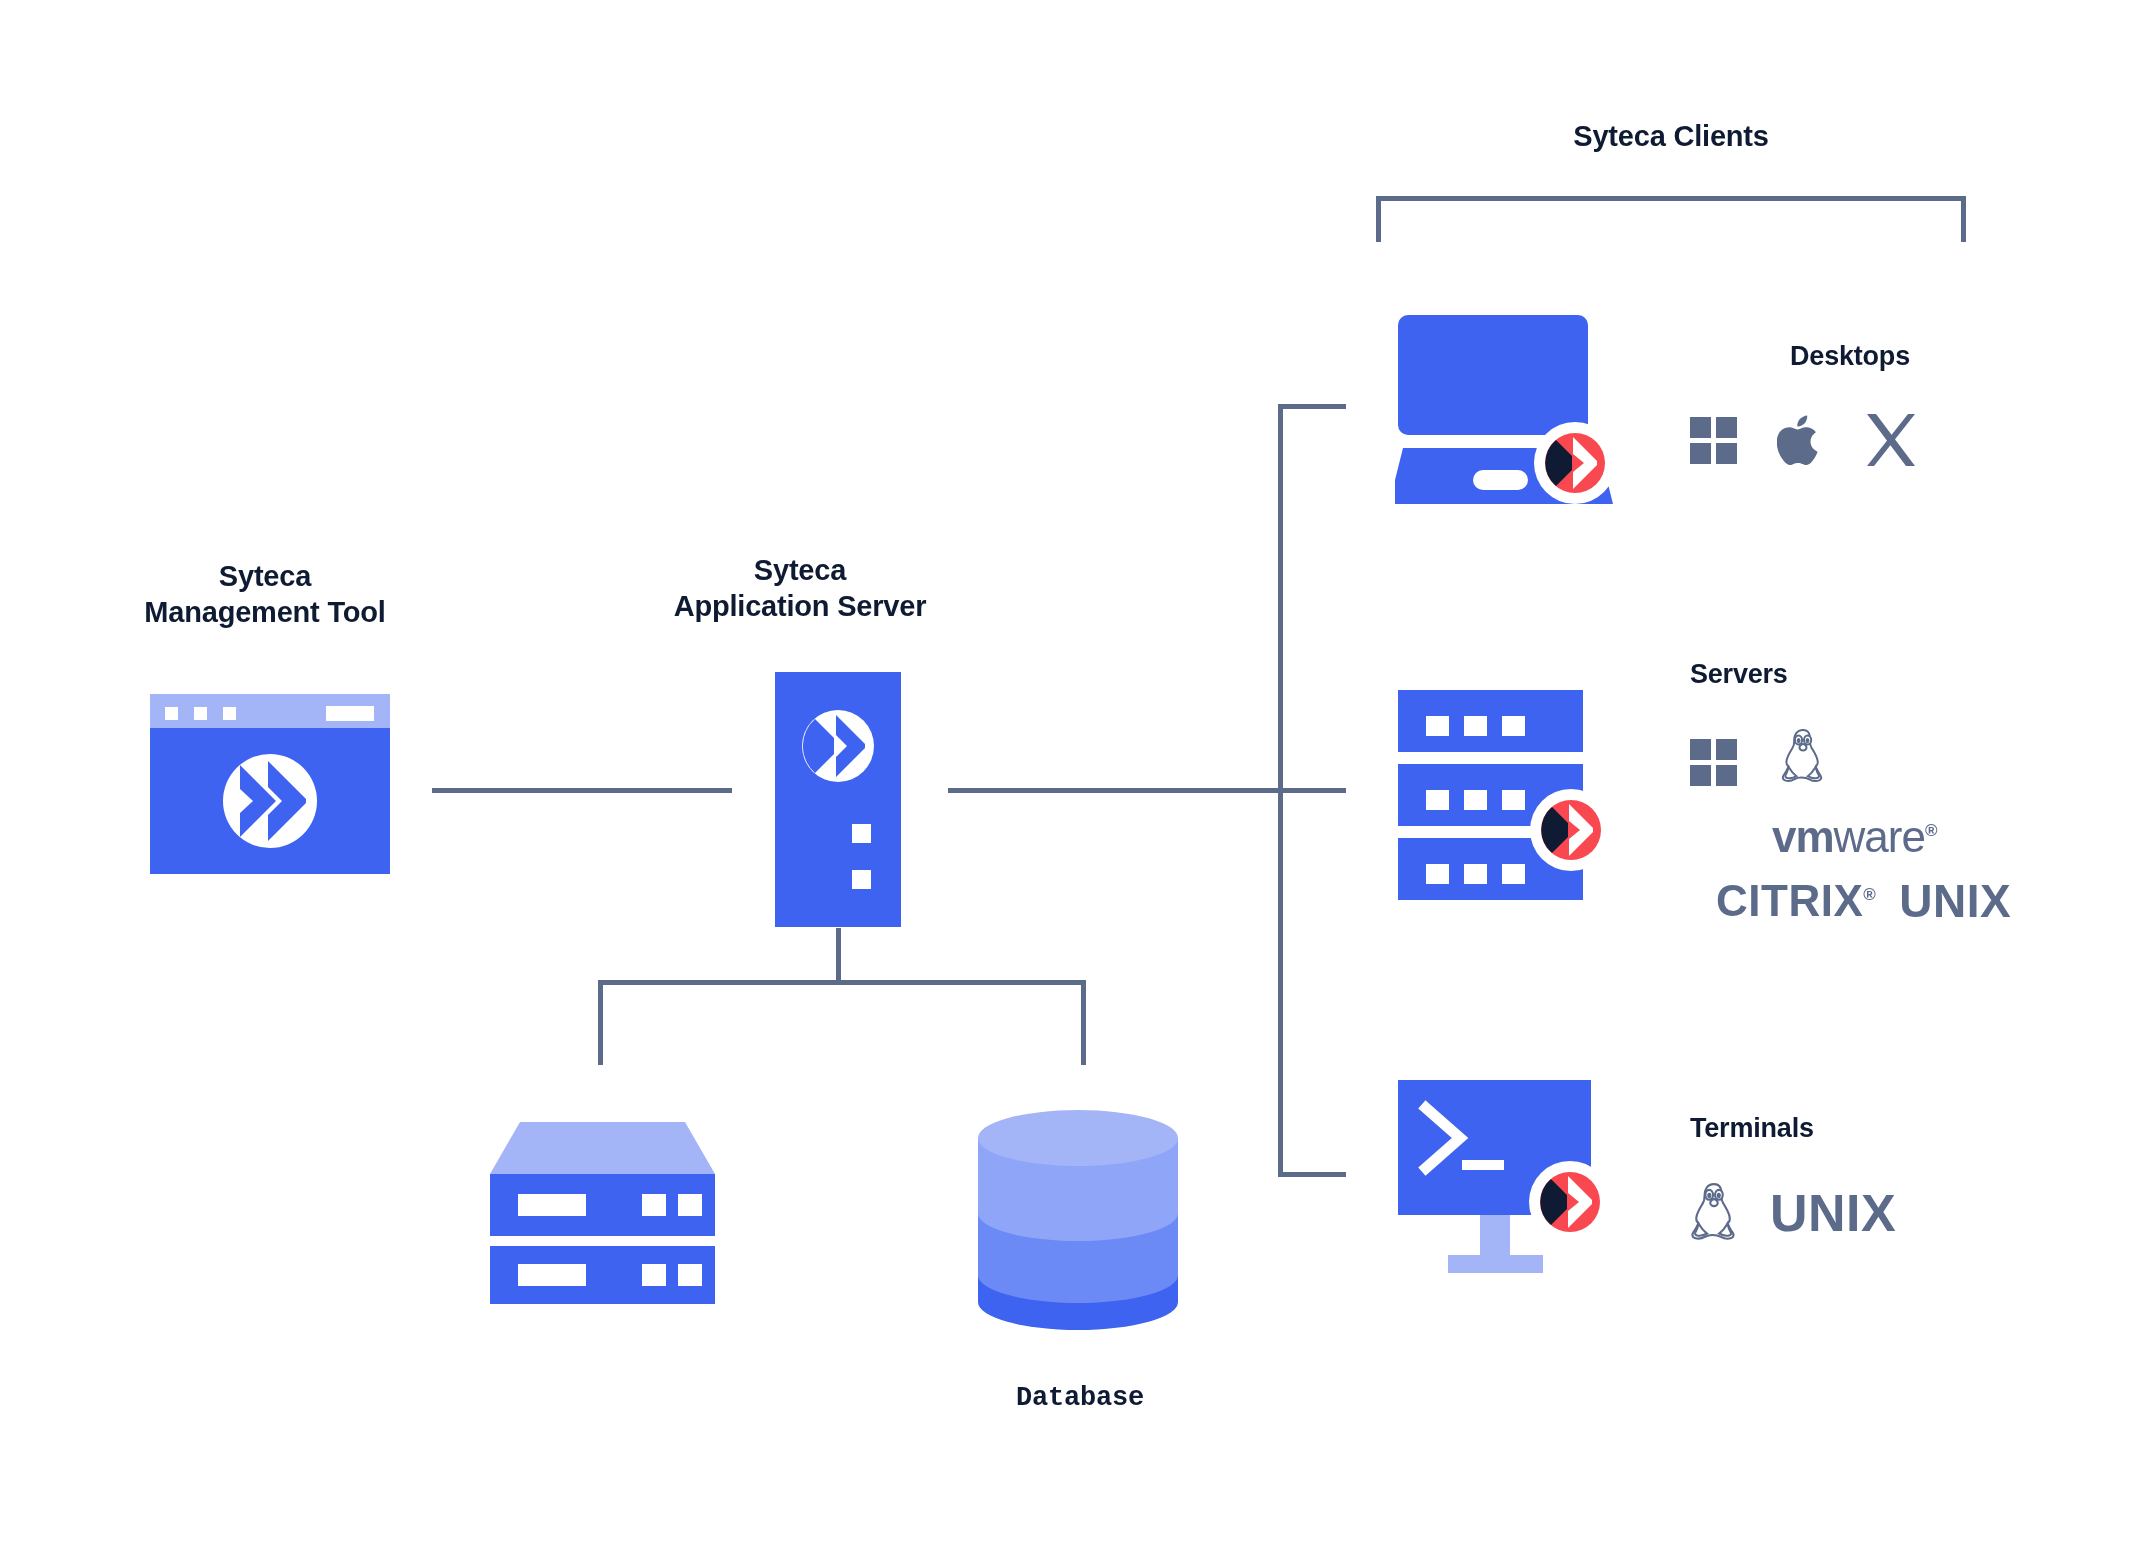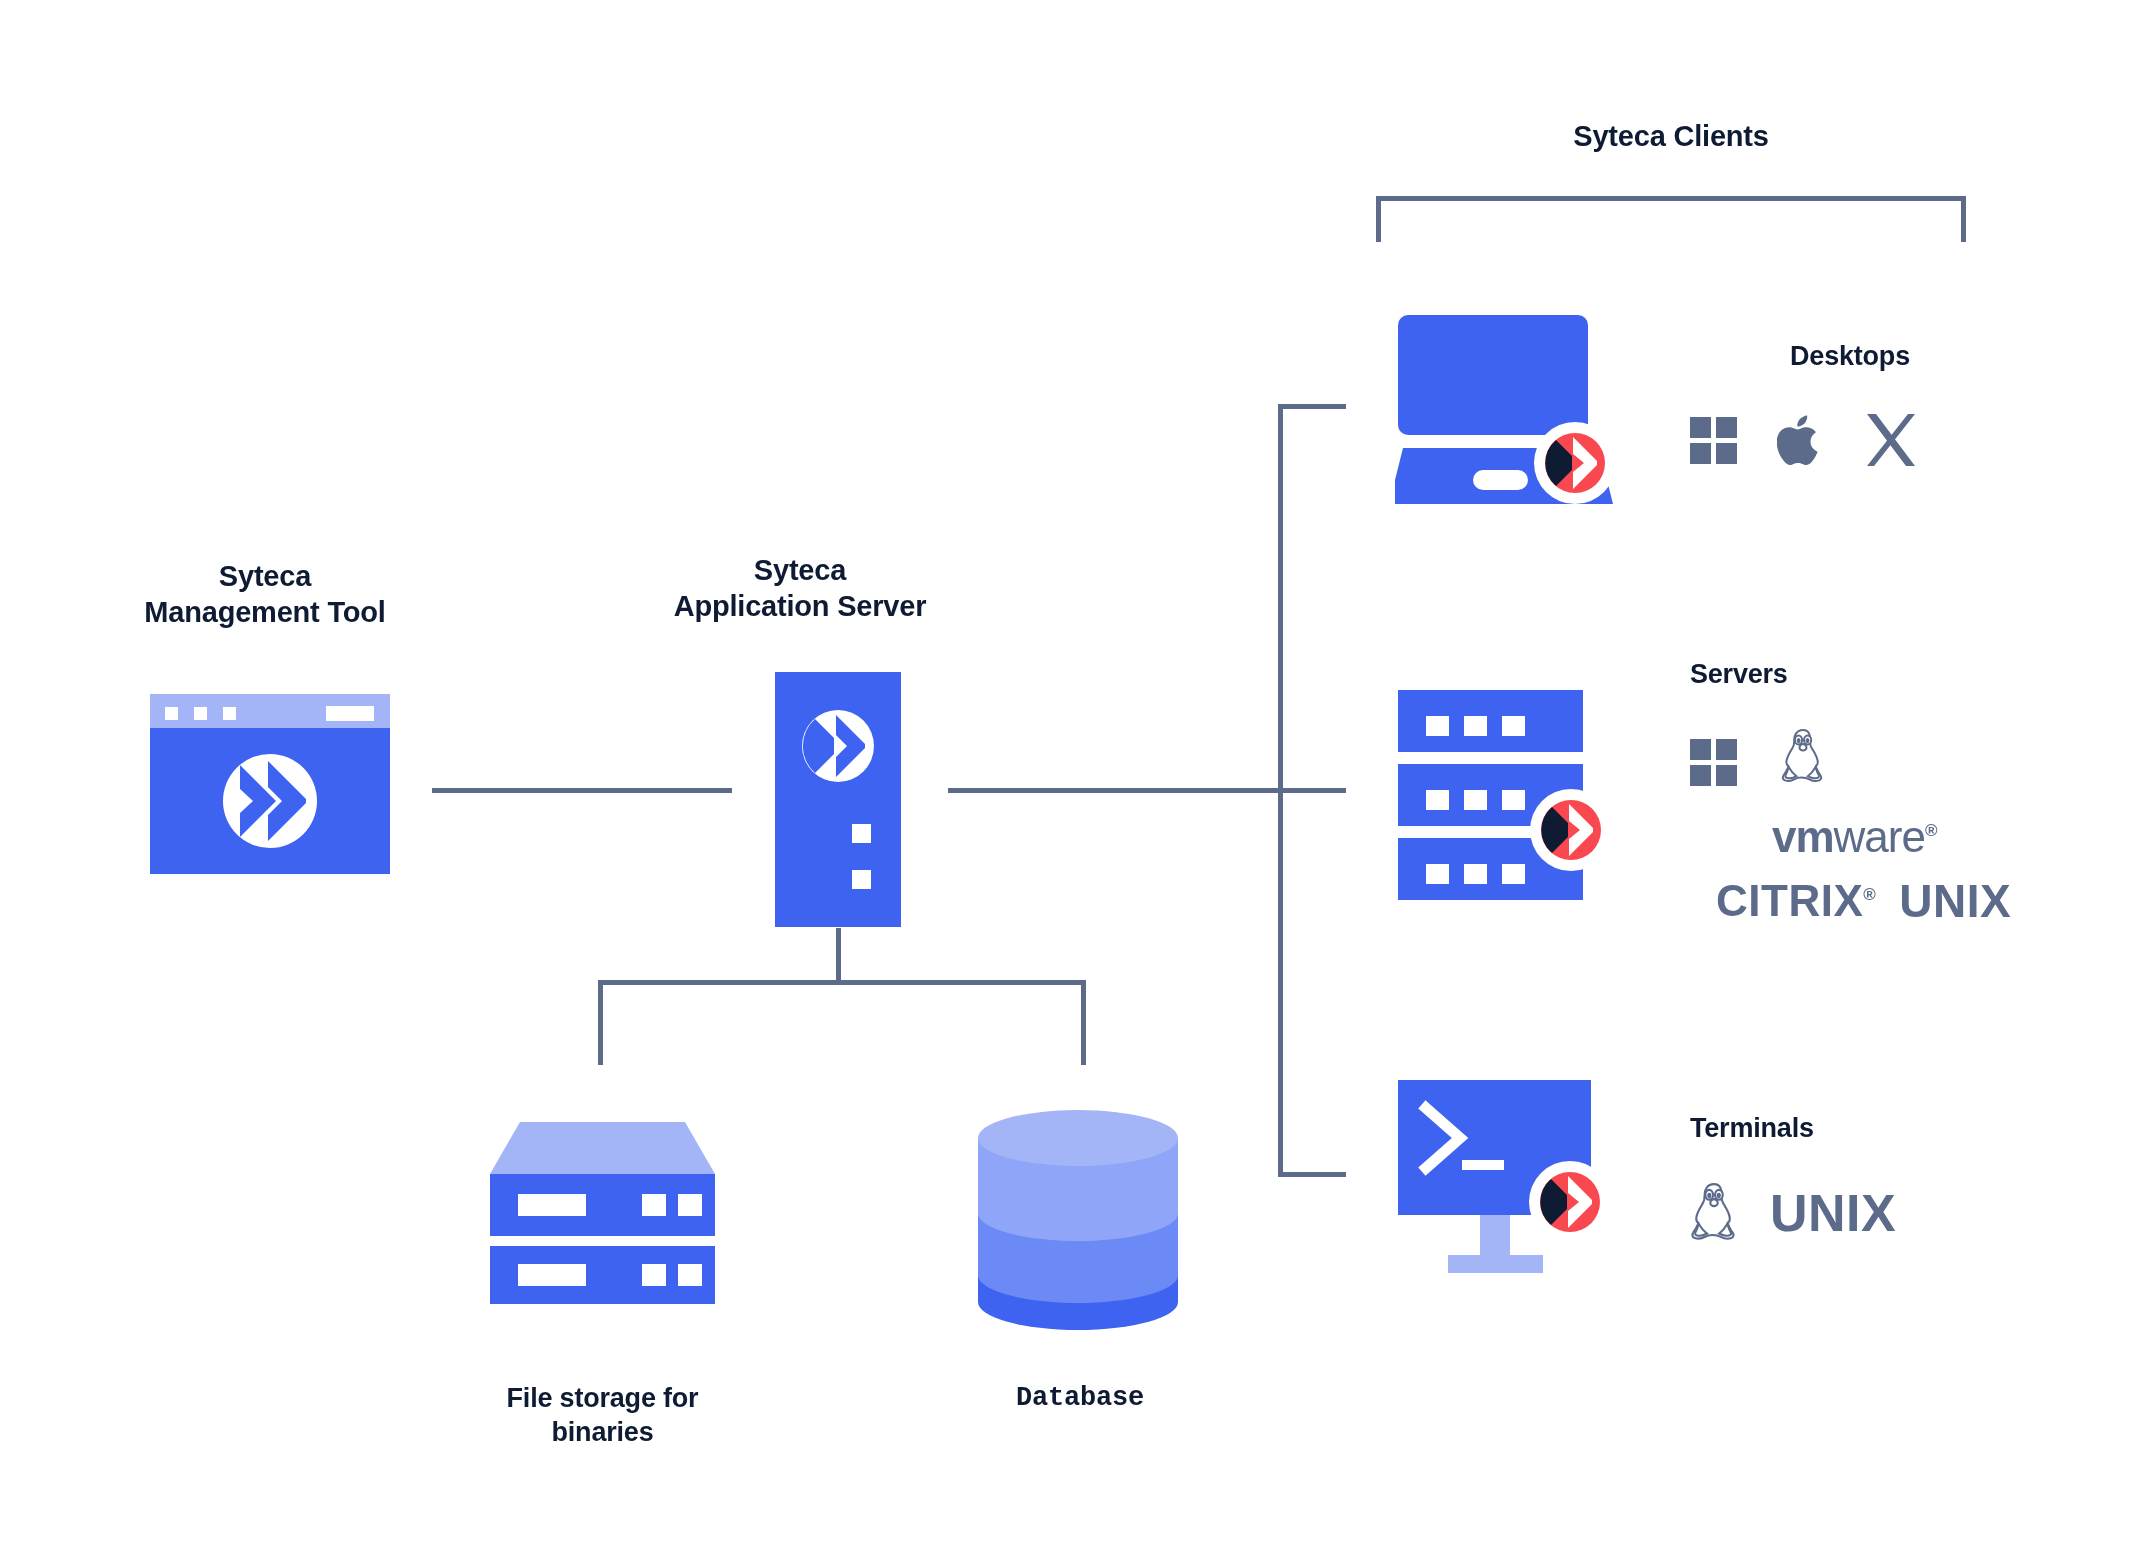--- a/index.html
+++ b/index.html
@@ -173,22 +173,20 @@
       <rect x="28" y="72" width="68" height="22" fill="#ffffff"></rect>
       <rect x="152" y="72" width="24" height="22" fill="#ffffff"></rect>
       <rect x="188" y="72" width="24" height="22" fill="#ffffff"></rect>
 
       <rect x="0" y="124" width="225" height="58" fill="#3D63F0"></rect>
       <rect x="28" y="142" width="68" height="22" fill="#ffffff"></rect>
       <rect x="152" y="142" width="24" height="22" fill="#ffffff"></rect>
       <rect x="188" y="142" width="24" height="22" fill="#ffffff"></rect>
     </svg>
   </div>
-  <div class="abs label label-md" style="left:430px; top:1382px; width:345px;">File storage for
-binaries</div>
 
   <div class="abs" style="left:978px; top:1110px;">
     <svg width="200" height="220" viewBox="0 0 200 220">
       <defs>
         <clipPath id="cylclip">
           <path d="M0,28 L0,192 A100,28 0 0,0 200,192 L200,28 Z"></path>
         </clipPath>
       </defs>
 
       <path d="M0,28 L0,192 A100,28 0 0,0 200,192 L200,28 Z" fill="#3D63F0"></path>

